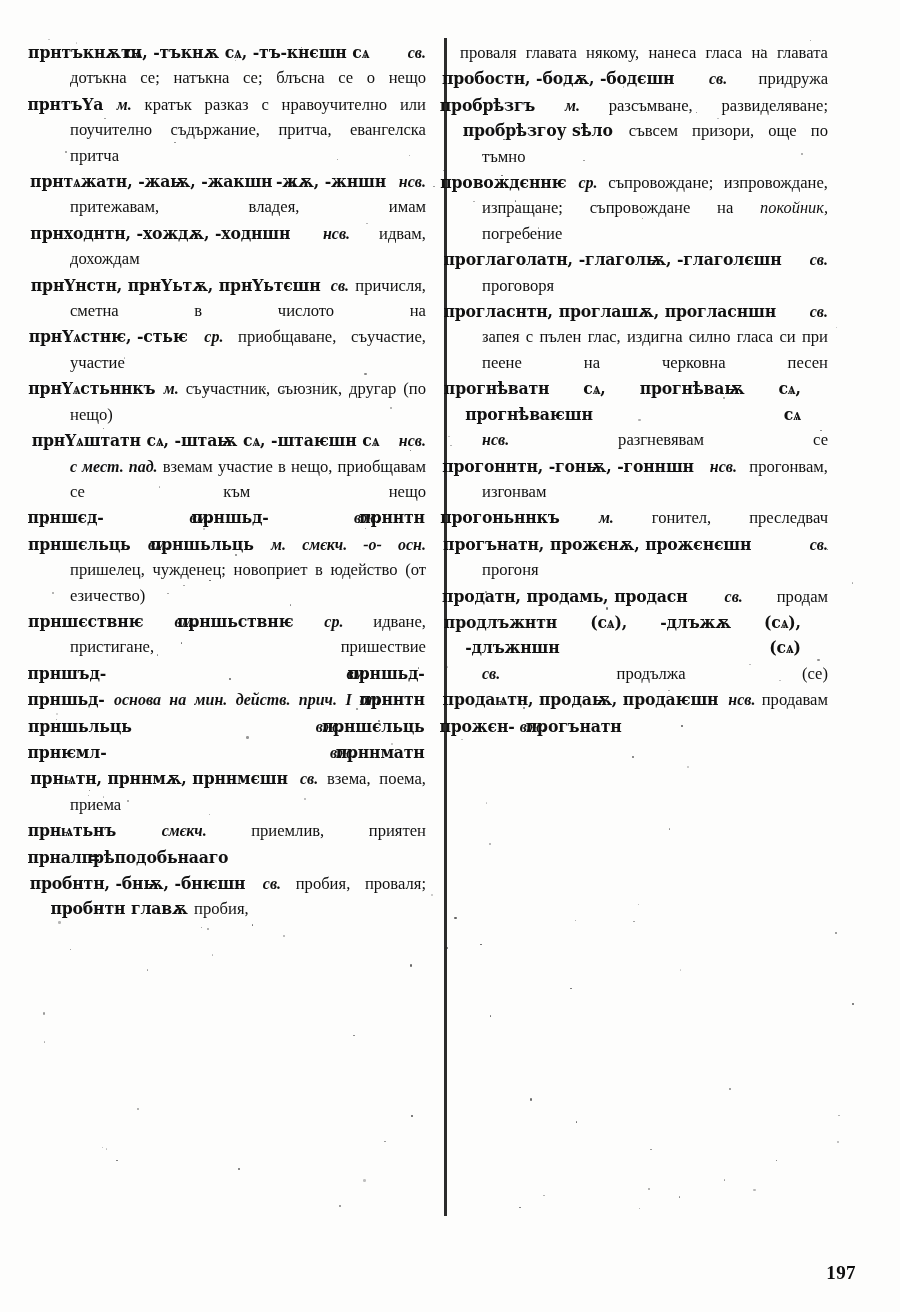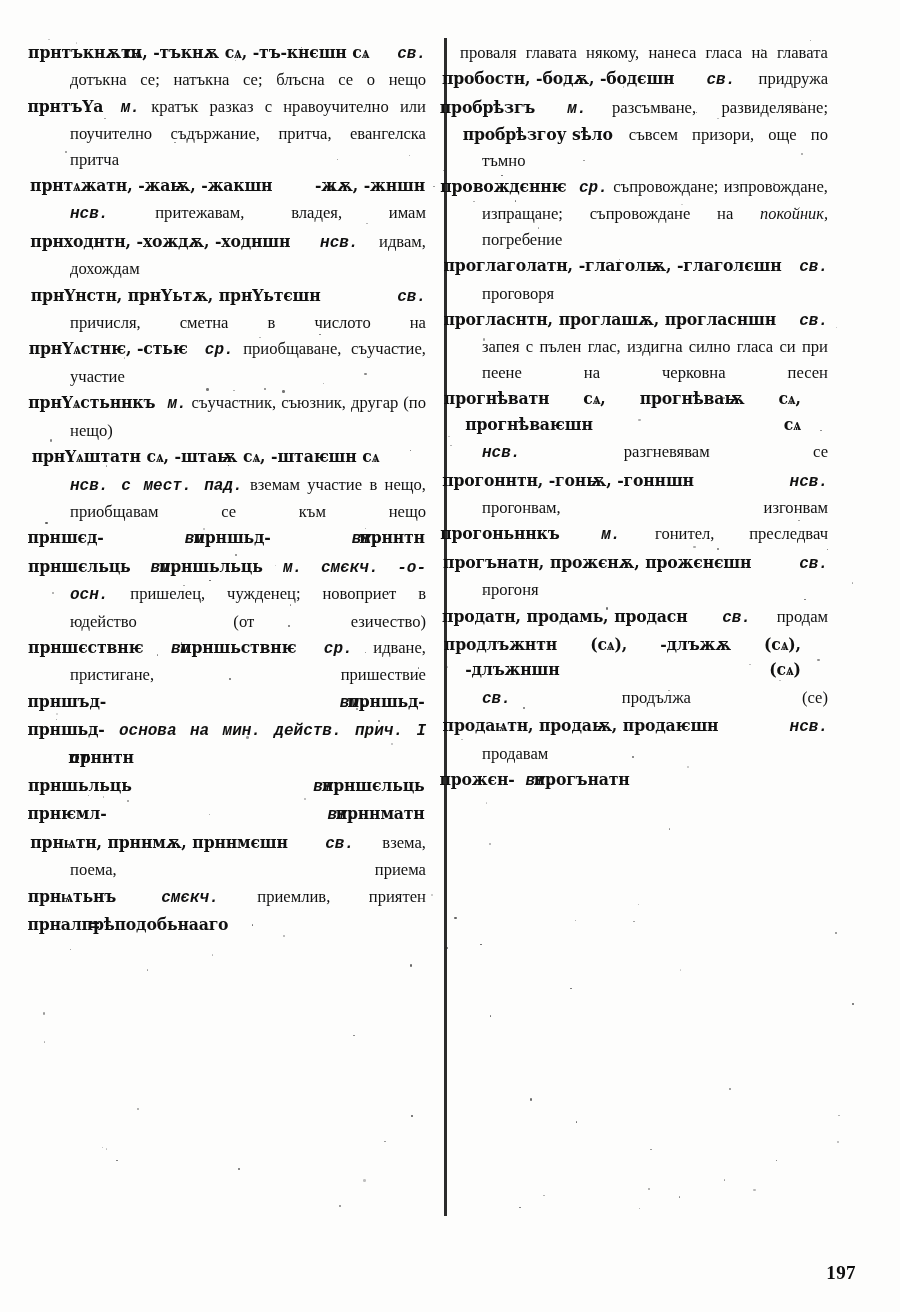--- a/index.html
+++ b/index.html
@@ -77,21 +77,21 @@
     font-weight: 700;
     font-size: 16.2px;
     letter-spacing: -0.2px;
     transform: scaleX(.97);
     display: inline-block;
   }
   
   .it {
     font-style: italic;
     font-weight: 700;
-    font-family: Liberation Mono, monospace;
+    font-family: Liberation Serif, serif;
     font-size: 16px;
   }
   .itn {
     font-style: italic;
     font-family: "Liberation Serif", "DejaVu Serif", serif;
     font-size: 16.4px;
   }
   
   .gl {
     font-family: "Liberation Serif", "DejaVu Serif", serif;
@@ -131,20 +131,21 @@
           <p class="entry just-all"><span class="hw">прншєд-</span><span class="it"> вм.</span><span class="hw"> прншьд-</span><span class="it"> вж.</span><span class="hw"> прннтн</span></p>
           <p class="entry just-all"><span class="hw">прншєльць</span><span class="it"> вм.</span><span class="hw"> прншьльць</span><span class="it"> м. смєкч. -о- осн.</span><span class="gl"> пришелец, чужденец; новоприет в юдейство (от езичество)</span></p>
           <p class="entry just-all"><span class="hw">прншєствнѥ</span><span class="it"> вм.</span><span class="hw"> прншьствнѥ</span><span class="it"> ср.</span><span class="gl"> идване, пристигане, пришествие</span></p>
           <p class="entry just-all"><span class="hw">прншъд-</span><span class="it"> вм.</span><span class="hw"> прншьд-</span></p>
           <p class="entry just-all"><span class="hw">прншьд-</span><span class="it"> основа на мин. действ. прич. I от</span><span class="hw"> прннтн</span></p>
           <p class="entry just-all"><span class="hw">прншьльць</span><span class="it"> вж.</span><span class="hw"> прншєльць</span></p>
           <p class="entry just-all"><span class="hw">прнѥмл-</span><span class="it"> вж.</span><span class="hw"> прннматн</span></p>
           <p class="entry just-all"><span class="hw">прнѩтн, прннмѫ, прннмєшн</span><span class="it"> св.</span><span class="gl"> взема, поема, приема</span></p>
           <p class="entry just-all"><span class="hw">прнѩтьнъ</span><span class="it"> смєкч.</span><span class="gl"> приемлив, приятен</span></p>
           <p class="entry just-all"><span class="hw">прнал =</span><span class="hw"> прѣподобьнааго</span></p>
+          <p class="entry"><span class="hw">пробнтн, -бнѭ, -бнѥшн</span><span class="it"> св.</span><span class="gl"> пробия, проваля; </span><span class="hw">пробнтн главѫ</span><span class="gl"> пробия,</span></p>
         </div>
     </div>
 
     <div class="col col-right">
       <div id="right-entries">
           <p class="entry just-all"><span class="gl">проваля главата някому, нанеса гласа на главата</span></p>
           <p class="entry just-all"><span class="hw">пробостн, -бодѫ, -бодєшн</span><span class="it"> св.</span><span class="gl"> придружа</span></p>
           <p class="entry just-all"><span class="hw">пробрѣзгъ</span><span class="it"> м.</span><span class="gl"> разсъмване, развиделяване; </span><span class="hw">пробрѣзгоу ѕѣло</span><span class="gl"> съвсем призори, още по тъмно</span></p>
           <p class="entry just-all"><span class="hw">провождєннѥ</span><span class="it"> ср.</span><span class="gl"> съпровождане; изпровождане, изпращане; съпровождане на </span><span class="itn">покойник,</span><span class="gl"> погребение</span></p>
           <p class="entry just-all"><span class="hw">проглаголатн, -глаголѭ, -глаголєшн</span><span class="it"> св.</span><span class="gl"> проговоря</span></p>

